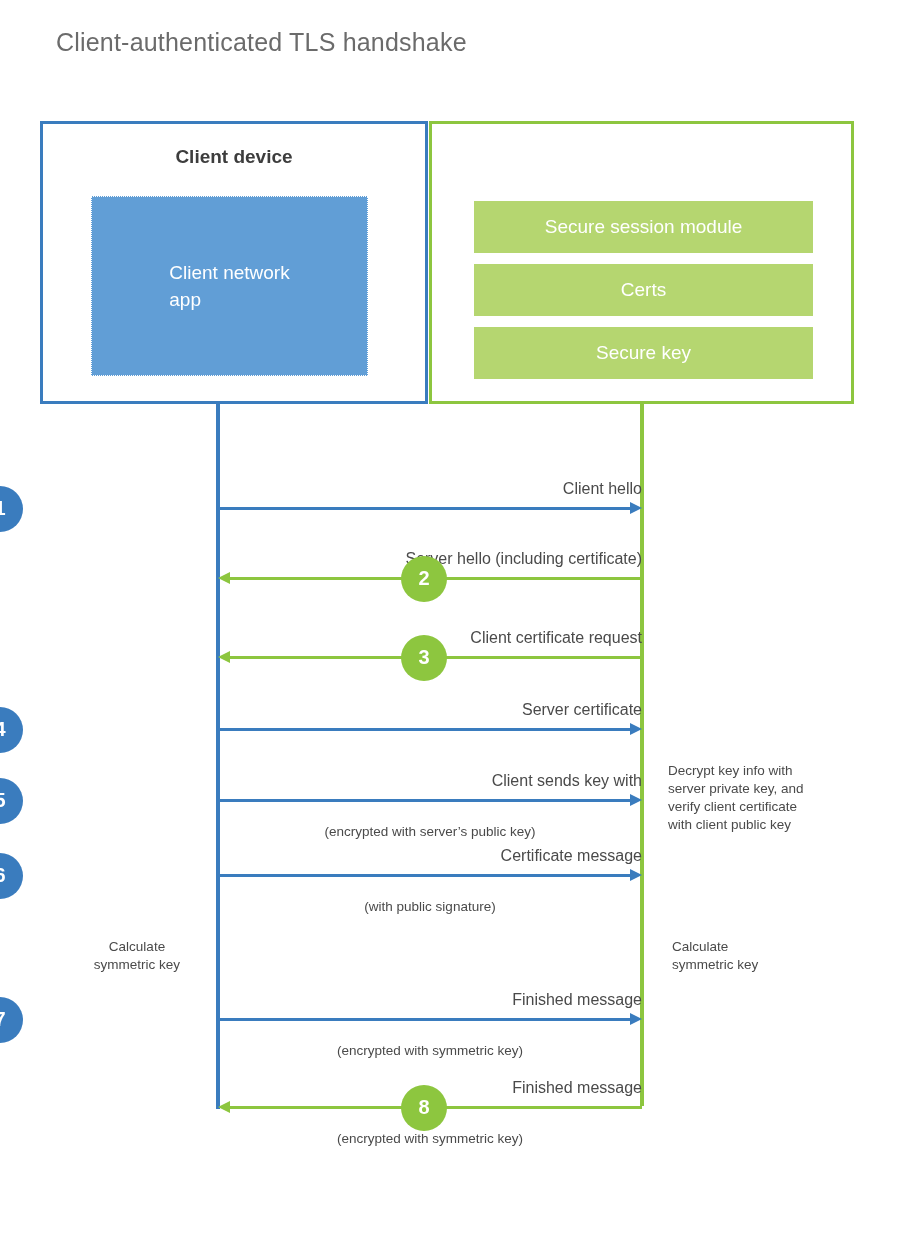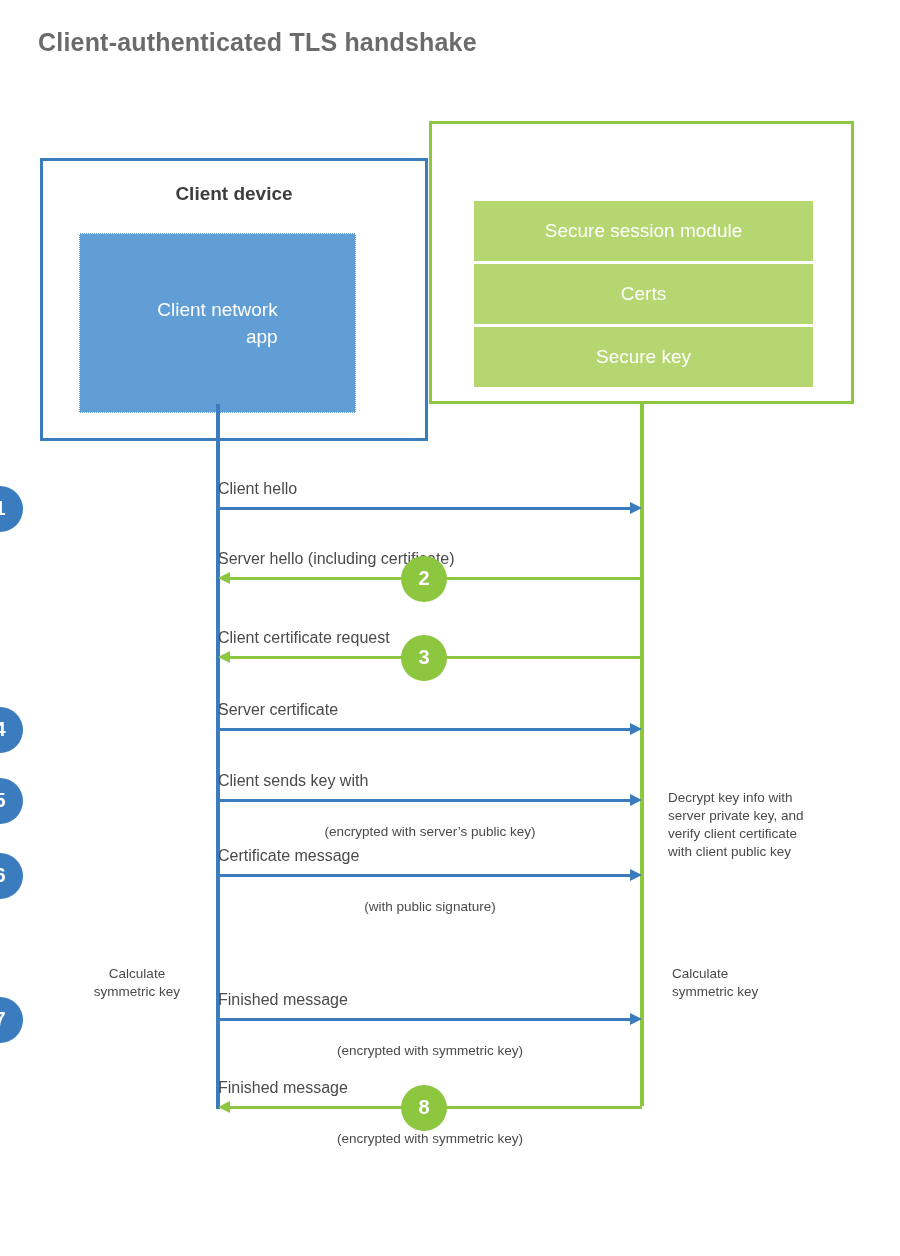--- a/index.html
+++ b/index.html
@@ -12,42 +12,41 @@
     height: 1256px;
     position: relative;
     font-family: "Liberation Sans", sans-serif;
     color: #4a4a4a;
     overflow: hidden;
   }
 
   
   #page-title {
     position: absolute;
-    left: 38px;
+    left: 56px;
     top: 28px;
     font-size: 25px;
-    font-weight: 700;
+    font-weight: 400;
     color: #6b6b6b;
     letter-spacing: 0.2px;
     white-space: nowrap;
   }
 
   
   .actor-box {
     position: absolute;
     background: #ffffff;
     box-sizing: border-box;
   }
   #client-box {
     left: 40px;
     top: 121px;
     width: 388px;
     height: 283px;
     border: 3px solid #3a7cbe;
-    margin-top: 37px;
   }
   #server-box {
     left: 429px;
     top: 121px;
     width: 425px;
     height: 283px;
     border: 3px solid #8dc63f;
   }
   .actor-title {
     position: absolute;
@@ -56,43 +55,43 @@
     top: 22px;
     text-align: center;
     font-size: 19px;
     font-weight: bold;
     color: #3d3d3d;
   }
 
   
   #client-app {
     position: absolute;
-    left: 36px;
+    left: 48px;
     top: 72px;
     width: 277px;
     height: 180px;
     background: #619ed6;
     border: 1px dotted #ffffff;
     box-sizing: border-box;
     display: flex;
     align-items: center;
     justify-content: center;
-    text-align: right;
+    text-align: left;
     color: #ffffff;
     font-size: 19px;
     line-height: 27px;
     white-space: pre-line;
   }
 
   
   .server-bar {
     position: absolute;
     left: 42px;
     width: 339px;
-    height: 60px;
+    height: 52px;
     background: #b5d670;
     display: flex;
     align-items: center;
     justify-content: center;
     color: #ffffff;
     font-size: 19px;
   }
   #server-bar-0 { top: 77px; }
   #server-bar-1 { top: 140px; }
   #server-bar-2 { top: 203px; }
@@ -145,21 +144,21 @@
     position: absolute;
     left: 218px;
     width: 424px;
     height: 3px;
   }
 
   .msg-label {
     position: absolute;
     left: 218px;
     width: 424px;
-    text-align: left;
+    text-align: right;
     font-size: 16px;
     color: #4a4a4a;
     top: -27px;
   }
   .msg-sublabel {
     position: absolute;
     left: 218px;
     width: 424px;
     text-align: center;
     font-size: 13.5px;
@@ -185,21 +184,20 @@
   .step-circle.on-client { left: -23px; background: #3a7cbe; }
   .step-circle.on-server { left: 401px; background: #8dc63f; }
 
   
   .side-note {
     position: absolute;
     font-size: 13.5px;
     line-height: 18px;
     color: #4a4a4a;
     white-space: pre-line;
-    margin-top: 27px;
   }
   #note-server-decrypt { left: 668px; top: 762px; width: 200px; }
   #note-client-calc { left: 62px; top: 938px; width: 150px; text-align: center; }
   #note-server-calc { left: 672px; top: 938px; width: 160px; text-align: left; }
 </style>
 </head>
 <body>
 
 <div id="page-title">Client-authenticated TLS handshake</div>
 

